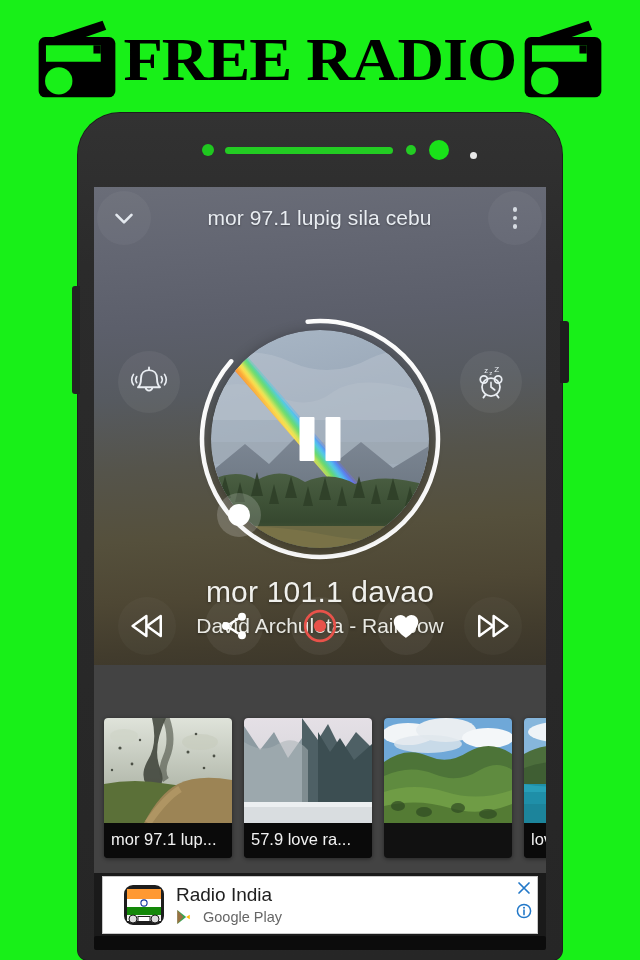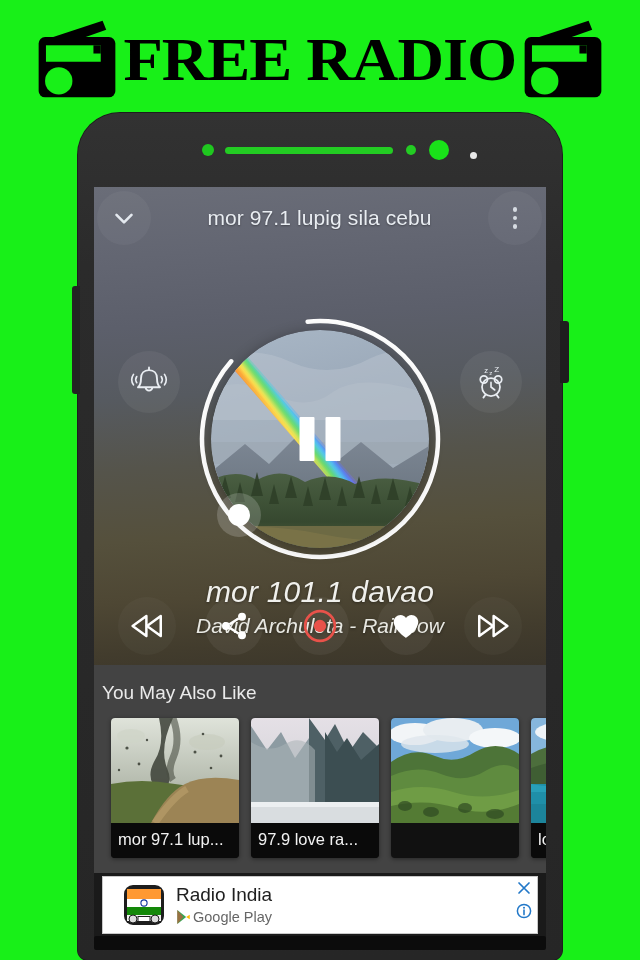--- a/index.html
+++ b/index.html
@@ -138,21 +138,20 @@
     width: 62px; height: 62px; border-radius: 50%;
     background: rgba(255,255,255,0.055);
     display: flex; align-items: center; justify-content: center;
   }
   .side-ico.bell  { left: 24px; }
   .side-ico.sleep { right: 24px; }
 
   .meta {
     position: absolute; left: 0; right: 0; top: 388px;
     text-align: center;
-    font-style: italic;
   }
   .meta .station {
     color: #f0f0ec; font-size: 30px; letter-spacing: .2px;
     text-shadow: 0 1px 3px rgba(0,0,0,.4);
   }
   .meta .track {
     color: #e8e8e2; font-size: 21px; margin-top: 5px;
     text-shadow: 0 1px 3px rgba(0,0,0,.4);
   }
 
@@ -173,21 +172,21 @@
     position: relative;
     height: 208px;
     background: #434343;
   }
   .suggest-title {
     color: #eaeaea; font-size: 19px;
     padding: 17px 0 0 8px;
   }
   .cards {
     position: absolute; left: 0; right: 0; top: 53px;
-    display: flex; gap: 12px; padding-left: 17px;
+    display: flex; gap: 12px; padding-left: 10px;
   }
   .card {
     width: 128px; flex: 0 0 auto;
     border-radius: 4px; overflow: hidden;
     background: #111;
     box-shadow: 0 1px 4px rgba(0,0,0,.45);
   }
   .card .thumb { width: 128px; height: 105px; display: block; }
   .card .thumb svg { display: block; width: 128px; height: 105px; }
   .card .cap {
@@ -206,21 +205,21 @@
     position: relative;
     height: 58px; background: #fff;
     display: flex; align-items: center;
     border: 1px solid #c9c9c9;
     padding-left: 20px;
   }
   .ad-icon { width: 42px; height: 42px; flex: 0 0 auto; }
   .ad-text { margin-left: 11px; flex: 1 1 auto; }
   .ad-title { color: #202020; font-size: 19px; line-height: 1.1; }
   .ad-sub {
-    display: flex; align-items: center; gap: 2px; margin-top: 3px;
+    display: flex; align-items: center; gap: 12px; margin-top: 3px;
     color: #666; font-size: 14.5px;
   }
   .ad-cta {
     background: #0d8a5f; color: #fff;
     font-size: 17px; letter-spacing: .4px;
     padding: 10px 14px; margin-right: 30px;
     flex: 0 0 auto;
   }
   .ad-close {
     position: absolute; right: 5px; top: 3px;
@@ -425,21 +424,20 @@
         <div class="ctrl flat">
           <svg width="40" height="40" viewBox="0 0 32 32">
             <path d="M5 8 L16 16 L5 24 Z" fill="none" stroke="#fff" stroke-width="2" stroke-linejoin="round"></path>
             <path d="M16.5 8 L27.5 16 L16.5 24 Z" fill="none" stroke="#fff" stroke-width="2" stroke-linejoin="round"></path>
           </svg>
         </div>
       </div>
     </div>
 
     <div class="suggest">
-      <div class="suggest-title">You May Also Like</div>
       <div class="cards">
 
         <div class="card">
           <div class="thumb">
             <svg viewBox="0 0 128 105">
               <defs>
                 <linearGradient id="s1" x1="0" y1="0" x2="0" y2="1">
                   <stop offset="0%" stop-color="#dfe3da"></stop>
                     <stop offset="60%" stop-color="#b7bdb0"></stop>
                   <stop offset="100%" stop-color="#8d9a7c"></stop>
@@ -479,21 +477,21 @@
               </defs>
               <rect width="128" height="105" fill="url(#s2)"></rect>
               <path d="M0 8 L16 32 L30 14 L44 40 L58 20 L70 46 V86 H0 Z" fill="#8d9ba2"></path>
               <path d="M58 0 L74 22 L84 6 L98 34 L112 14 L128 30 V86 H58 Z" fill="#4e6065"></path>
               <path d="M74 14 L86 34 L96 20 L110 42 L128 26 V86 H74 Z" fill="#3c4e52"></path>
               <path d="M0 24 q18 12 34 2 q16 -10 30 6 V86 H0 Z" fill="#a9b3b7" opacity=".55"></path>
               <rect x="0" y="84" width="128" height="21" fill="#d9dde0"></rect>
               <rect x="0" y="84" width="128" height="5" fill="#eceff1"></rect>
             </svg>
           </div>
-          <div class="cap">97.9 love ra...</div>
+          <div class="cap">57.9 love ra...</div>
         </div>
 
         <div class="card">
           <div class="thumb">
             <svg viewBox="0 0 128 105">
               <rect width="128" height="105" fill="#6fa8d8"></rect>
               <ellipse cx="24" cy="16" rx="26" ry="11" fill="#f2f5f7"></ellipse>
               <ellipse cx="62" cy="12" rx="30" ry="12" fill="#e8edf1"></ellipse>
               <ellipse cx="104" cy="20" rx="26" ry="10" fill="#f4f7f9"></ellipse>
               <ellipse cx="44" cy="26" rx="34" ry="9" fill="#dfe6ec" opacity=".8"></ellipse>

